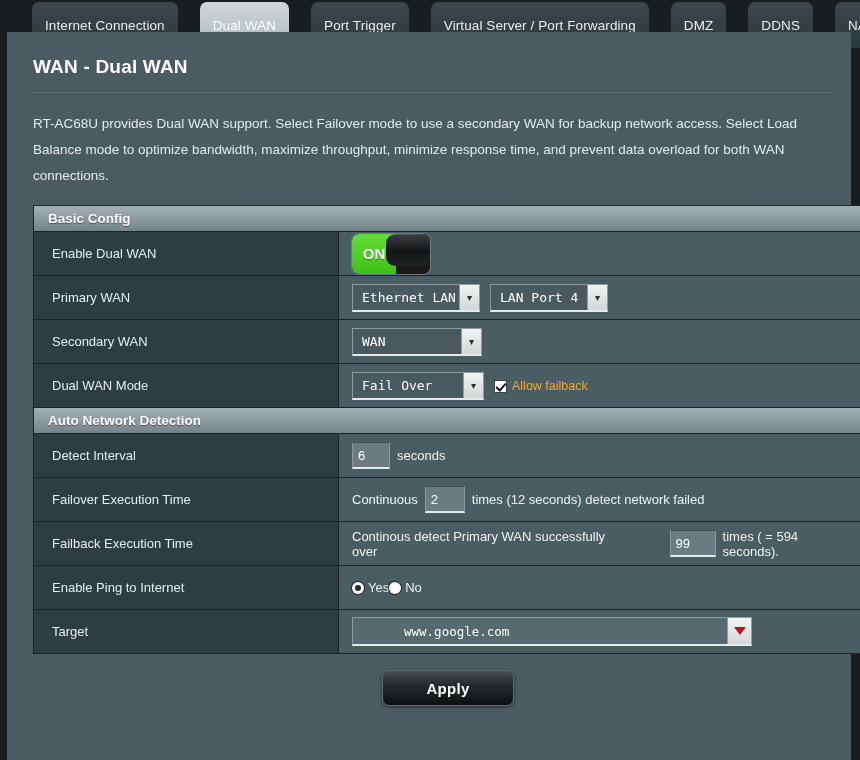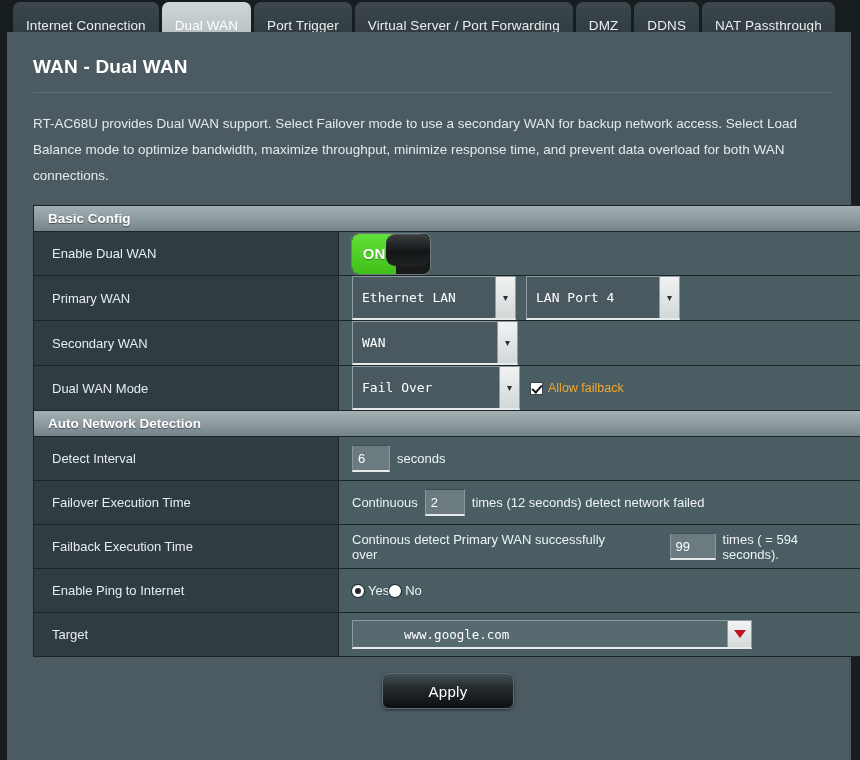--- a/index.html
+++ b/index.html
@@ -40,20 +40,21 @@
     align-items: center;
     justify-content: center;
     font-size: 13.5px;
     color: #e9eef0;
     background: linear-gradient(180deg, #3c484d 0%, #2c373b 100%);
     border-radius: 7px 7px 0 0;
     margin-right: 3px;
     white-space: nowrap;
     cursor: pointer;
     letter-spacing: .1px;
+    margin-left: 19px;
   }
   .tab.active {
     background: linear-gradient(180deg, #dfe3e4 0%, #cdd4d6 12%, #b9c2c4 100%);
     background: #cfd6d8;
     color: #ffffff;
     background: linear-gradient(180deg, #7d8b90 0%, #6a777c 100%);
   }
   .tab.active {
     background: #c8d0d2;
     color: #ffffff;
@@ -167,27 +168,26 @@
     width: 44px; height: 32px;
     border-radius: 9px;
     background: linear-gradient(180deg, #3b3f41 0%, #131516 55%, #202425 100%);
     box-shadow: inset 0 1px 1px rgba(255,255,255,.12);
   }
 
   
   .sel {
     display: inline-flex;
     align-items: stretch;
-    height: 44px;
+    height: 28px;
     background: #49595f;
     border: 1px solid #8e9b9f;
     border-bottom: 2px solid #e6eaeb;
     cursor: pointer;
     margin-right: 10px;
-    gap: 36px;
   }
   .sel .txt {
     display: flex; align-items: center;
     padding: 0 8px 0 9px;
     font-family: "DejaVu Sans Mono", "Liberation Mono", monospace;
     font-size: 13px;
     color: #ffffff;
     white-space: nowrap;
   }
   .sel .arw {
@@ -307,21 +307,21 @@
     justify-content: center;
     padding-top: 16px;
   }
   .apply-btn {
     width: 132px; height: 36px;
     border-radius: 7px;
     background: linear-gradient(180deg, #454f53 0%, #232a2d 42%, #0d1012 100%);
     border: 1px solid #5e6b70;
     color: #ffffff;
     font-size: 15px;
-    font-weight: normal;
+    font-weight: bold;
     cursor: pointer;
     box-shadow: 0 1px 3px rgba(0,0,0,.5);
     font-family: "Liberation Sans", sans-serif;
     letter-spacing: .3px;
   }
 </style>
 </head>
 <body>
 
 <div id="root">

